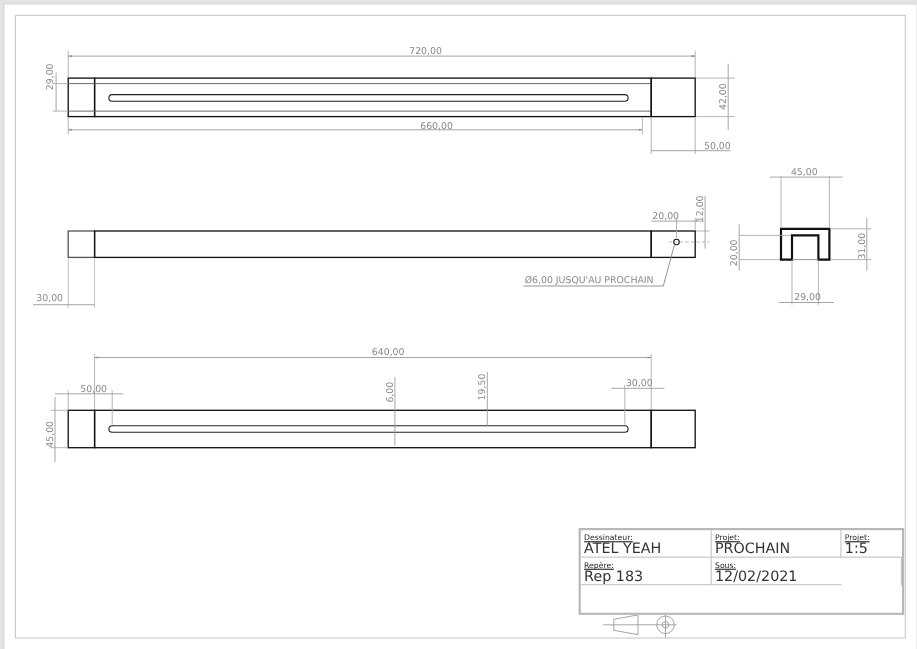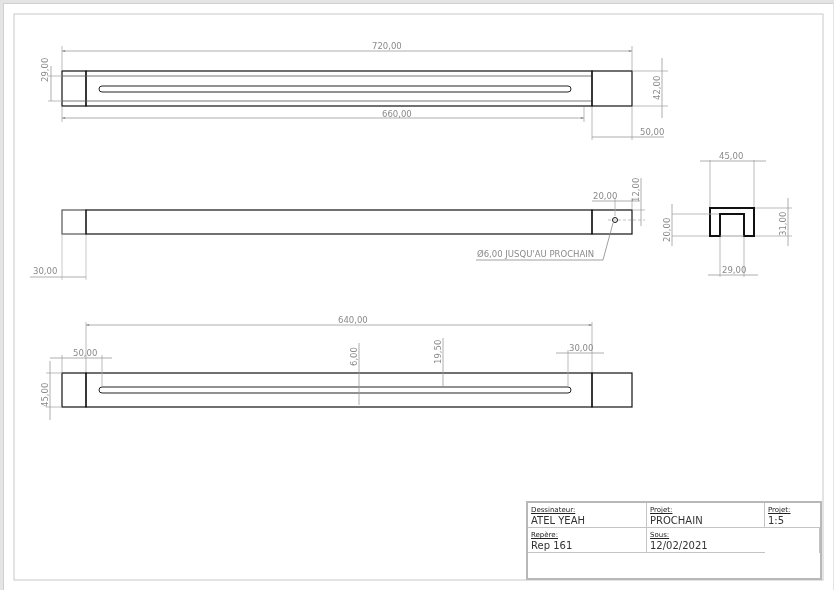--- a/index.html
+++ b/index.html
@@ -11,34 +11,34 @@
   }
   .sheet {
     position: absolute; left: 3px; top: 3px; width: 829px; height: 587px;
     background: #ffffff;
     border-left: 1px solid #d0d0d0; border-top: 1px solid #d0d0d0;
   }
   svg.drawing { position: absolute; left: 0; top: 0; }
   .dim { font-family: "DejaVu Sans", sans-serif; font-size: 8.5px; fill: #8a8a8a; }
   .note { font-family: "DejaVu Sans", sans-serif; font-size: 8.5px; fill: #8a8a8a; }
   .tb {
-    position: absolute; left: 526px; top: 501px; width: 296px; height: 79px;
+    position: absolute; left: 526px; top: 480px; width: 296px; height: 79px;
     border: 2px solid #b8b8b8; box-sizing: border-box; background: #fff;
     display: grid;
     grid-template-columns: 119px 118px 1fr;
     grid-template-rows: 25px 25px 1fr;
   }
   .cell {
     border-right: 1px solid #c4c4c4; border-bottom: 1px solid #c4c4c4;
     padding: 2px 3px; box-sizing: border-box; overflow: hidden;
   }
   .cell.lastcol { border-right: none; }
   .cell.lastrow { border-bottom: none; }
   .lbl { font-size: 7px; color: #222; text-decoration: underline; line-height: 10px; display: block; }
-  .val { font-size: 10px; color: #333; line-height: 10px; display: block; margin-top: 1px; }
+  .val { font-size: 13px; color: #333; line-height: 10px; display: block; margin-top: 1px; }
   .val.ul { }
 </style>
 </head>
 <body>
 
 <div class="sheet"></div>
 
 <svg class="drawing" width="834" height="590">
   <defs>
     <marker id="arr" viewBox="0 0 10 10" refX="10" refY="5" markerWidth="6" markerHeight="4" orient="auto-start-reverse">
@@ -178,21 +178,21 @@
   <div class="cell">
     <span class="lbl">Projet:</span>
     <span class="val">PROCHAIN</span>
   </div>
   <div class="cell lastcol">
     <span class="lbl">Projet:</span>
     <span class="val ul">1:5</span>
   </div>
   <div class="cell">
     <span class="lbl">Repère:</span>
-    <span class="val">Rep 161</span>
+    <span class="val">Rep 183</span>
   </div>
   <div class="cell lastcol">
     <span class="lbl">Sous:</span>
     <span class="val">12/02/2021</span>
   </div>
   <div class="cell lastrow"></div>
   <div class="cell lastcol lastrow"></div>
 </div>
 
 </body></html>

